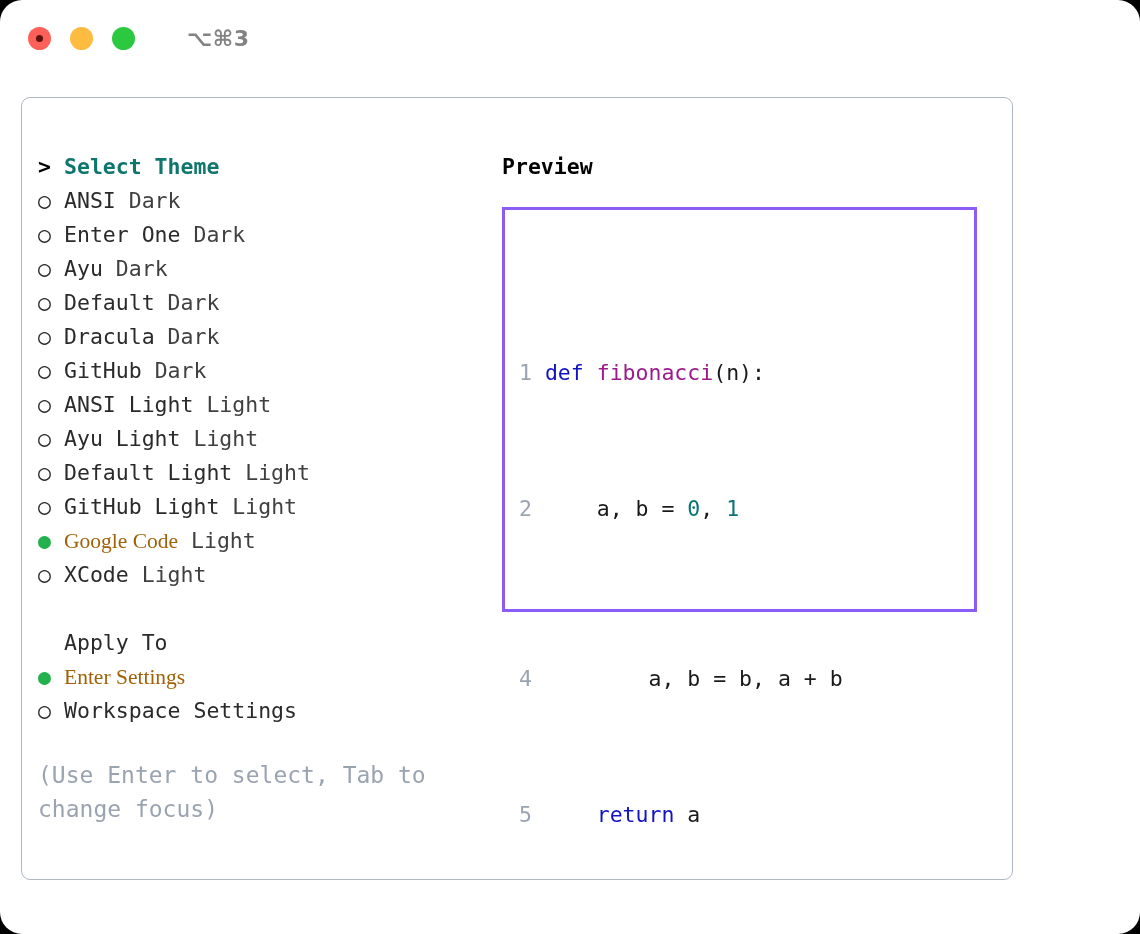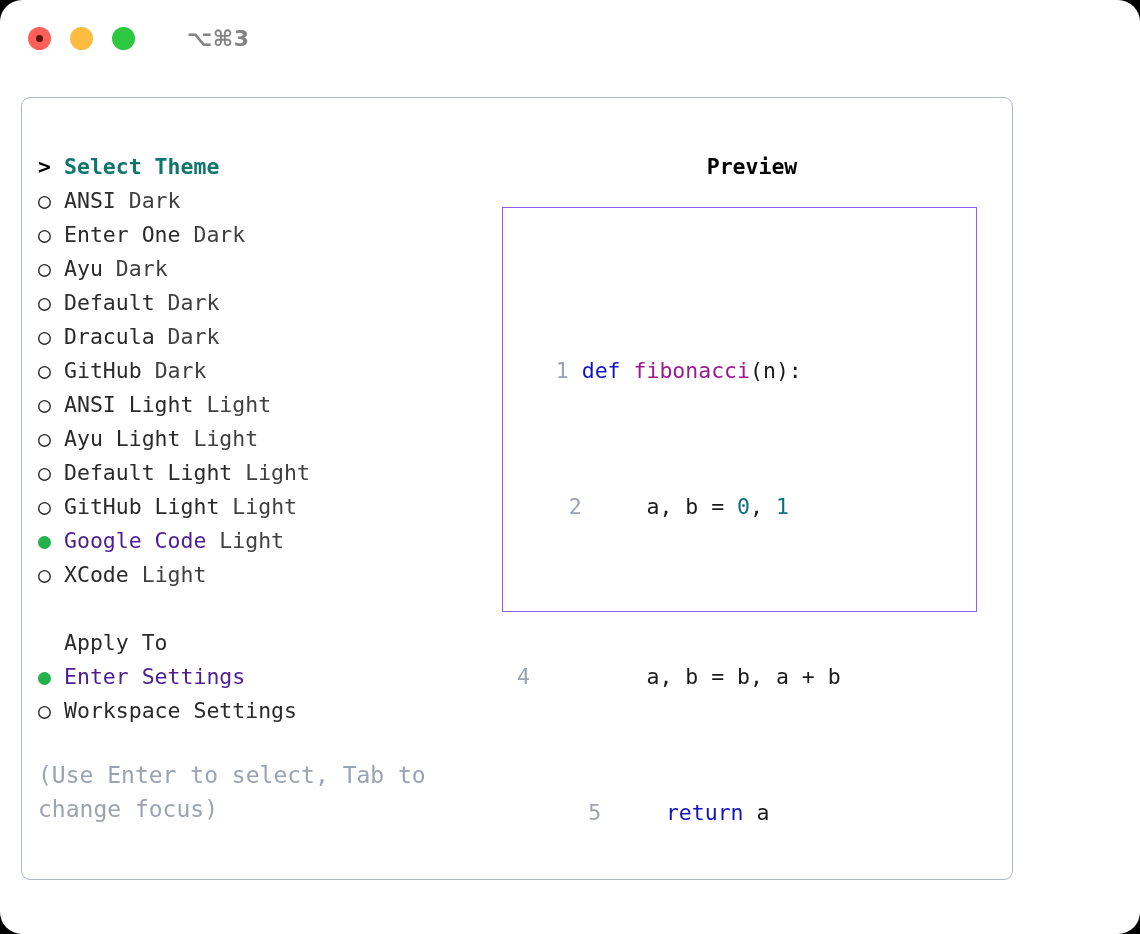--- a/index.html
+++ b/index.html
@@ -110,52 +110,51 @@
     font-size: 21.5px;
     color: #2a2a2a;
   }
   .marker.sel { color: #22b14c; }
   .marker.blank { color: transparent; }
 
   .header-row .marker { font-weight: bold; color: #000; }
   .header-row .label  { font-weight: bold; color: #0f766e; }
 
   .label { color: #2a2a2a; }
-  .label.sel { color: #4c1d95; }
+  .label.sel { color: #a16207; font-family: Liberation Serif, serif; }
   .suffix { color: #404040; }
 
   .spacer-row { height: 34px; }
 
   .hint {
     margin-top: 30px;
     color: #9aa3b0;
     font-size: 23px;
     line-height: 34px;
     width: 400px;
   }
 
   
   .right-col {
     position: absolute;
     left: 480px;
     top: 52px;
     width: 500px;
-    text-align: center;
   }
   .preview-title {
     font-size: 21.5px;
     font-weight: bold;
     color: #000;
     line-height: 34px;
   }
   .preview-box {
     margin-top: 23px;
     width: 475px;
     height: 405px;
-    border: 1px solid #8b5cf6;
+    border: 3px solid #8b5cf6;
     box-sizing: border-box;
     background: #ffffff;
     position: relative;
   }
   .code {
     position: absolute;
     left: 14px;
     top: 44px;
     font-size: 21.5px;
     line-height: 34px;

